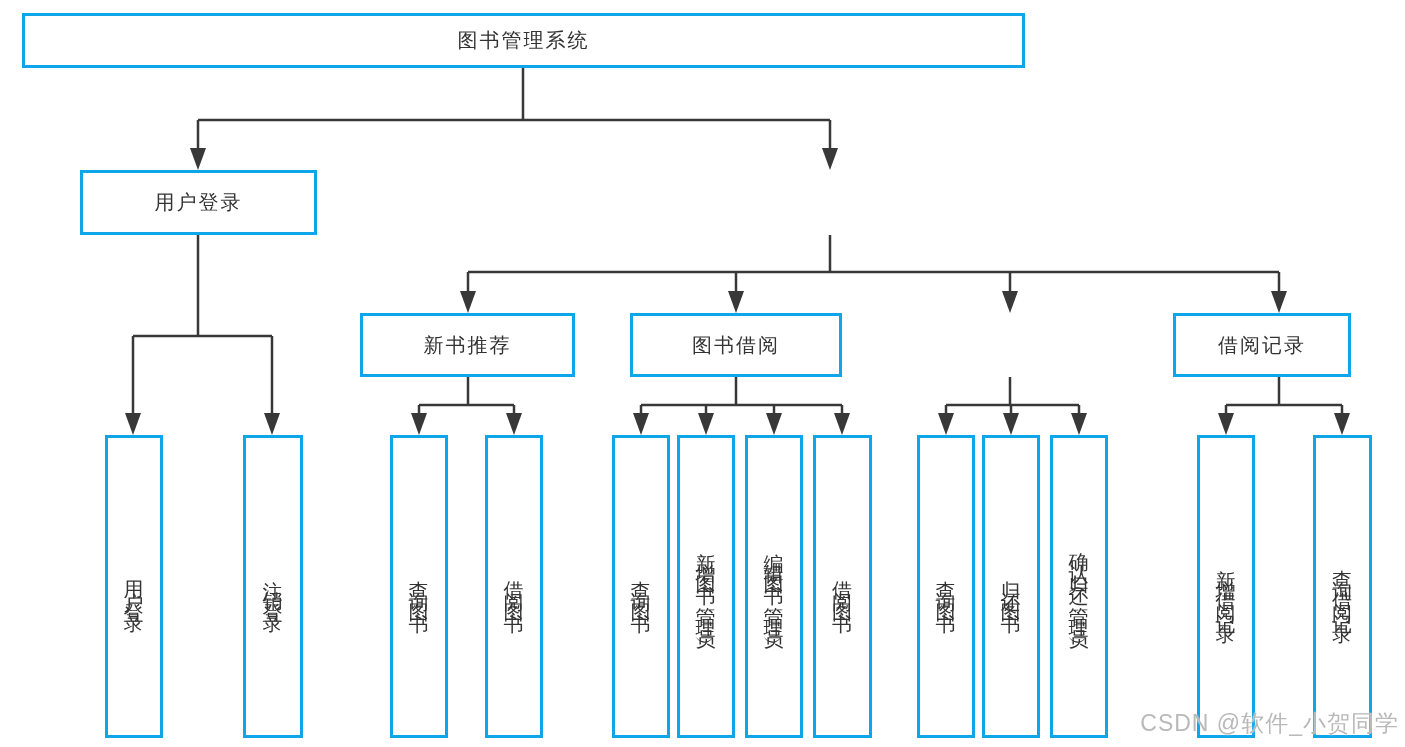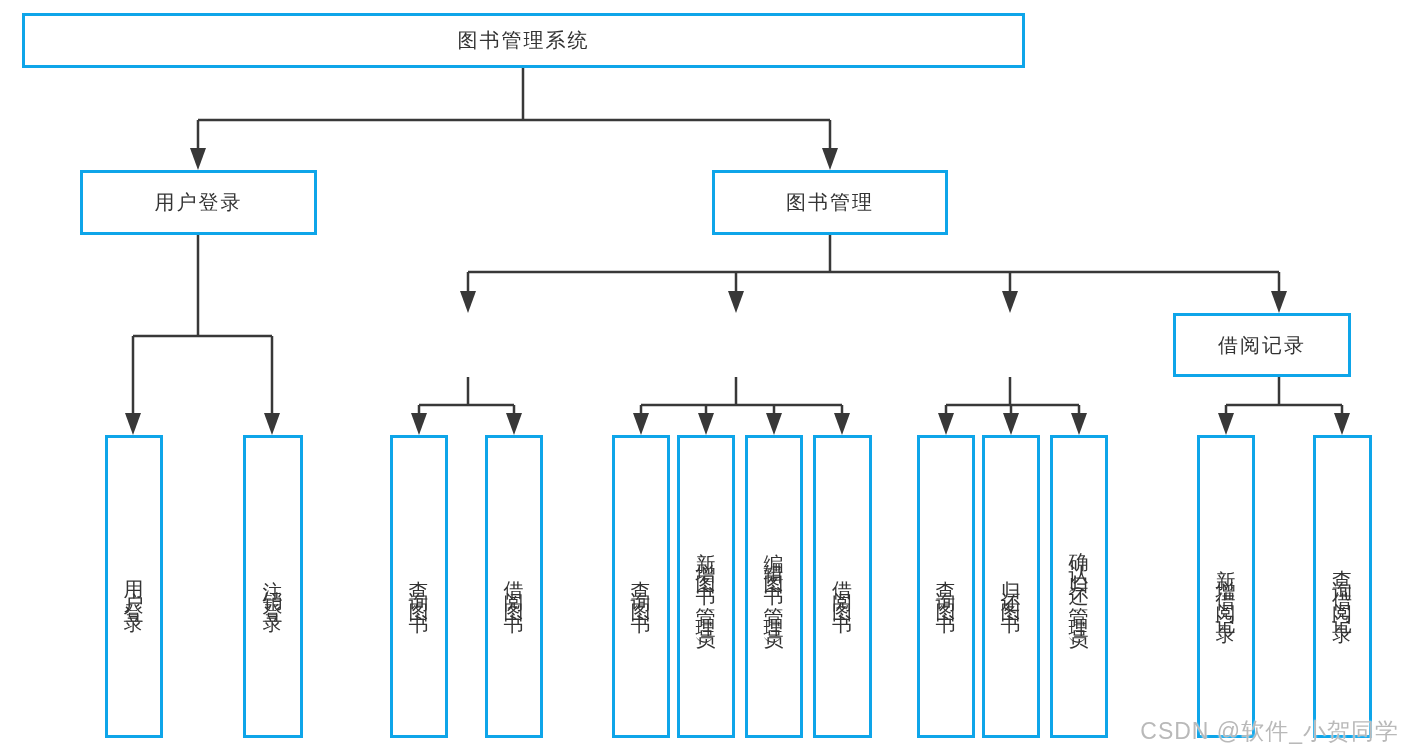--- a/index.html
+++ b/index.html
@@ -42,21 +42,21 @@
     writing-mode: vertical-rl;
     text-orientation: mixed;
     font-size: 20px;
     letter-spacing: 11px;
     line-height: 1;
     white-space: nowrap;
   }
   .watermark {
     position: absolute;
     right: 6px;
-    bottom: 0;
+    bottom: 8px;
     font-size: 23px;
     color: #b9b9b9;
     text-shadow: 0 0 2px #ffffff;
     letter-spacing: 1px;
     z-index: 5;
     white-space: nowrap;
   }
 </style>
 </head>
 <body>
@@ -110,24 +110,27 @@
     </g>
   </svg>
 
   <div class="node" style="left:22px; top:13px; width:1003px; height:55px;">
     <span class="hlabel">图书管理系统</span>
   </div>
 
   <div class="node" style="left:80px; top:170px; width:237px; height:65px;">
     <span class="hlabel">用户登录</span>
   </div>
-  <div class="node" style="left:712px; top:170px; width:236px; height:65px;">
-    <span class="hlabel">图书管理</span>
+
+  <div class="node" style="left:360px; top:313px; width:215px; height:64px;">
+    <span class="hlabel">新书推荐</span>
   </div>
-
+  <div class="node" style="left:630px; top:313px; width:212px; height:64px;">
+    <span class="hlabel">图书借阅</span>
+  </div>
   <div class="node" style="left:1173px; top:313px; width:178px; height:64px;">
     <span class="hlabel">借阅记录</span>
   </div>
 
   <div class="node" style="left:105px; top:435px; width:58px; height:303px;">
     <span class="vlabel">用户登录</span>
   </div>
   <div class="node" style="left:243px; top:435px; width:60px; height:303px;">
     <span class="vlabel">注销登录</span>
   </div>

